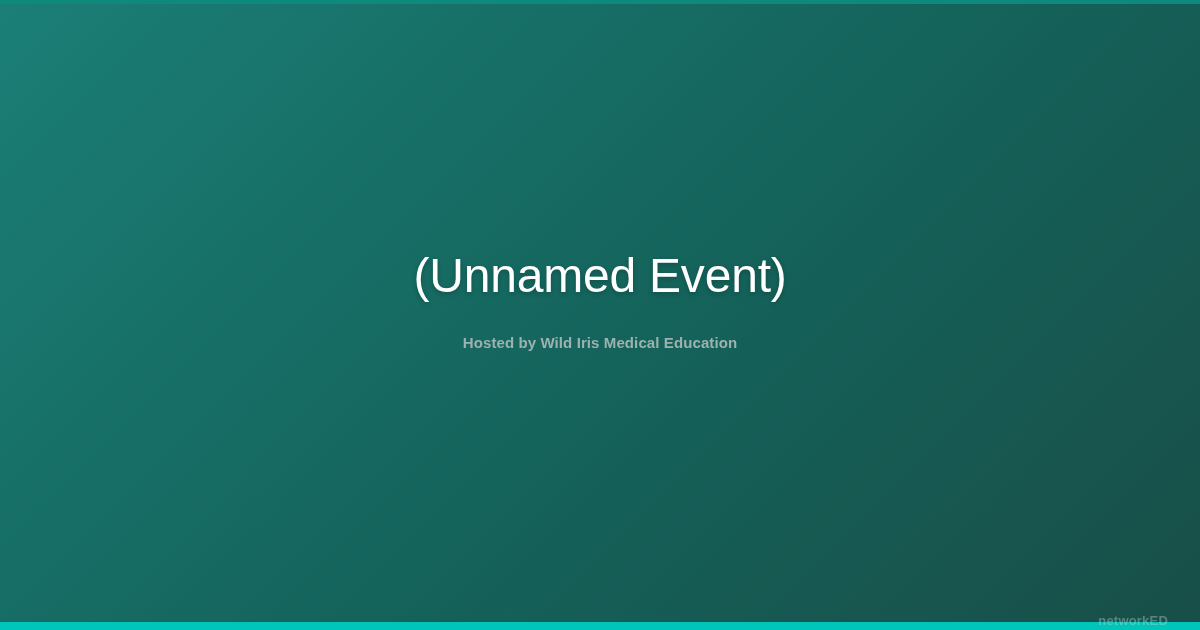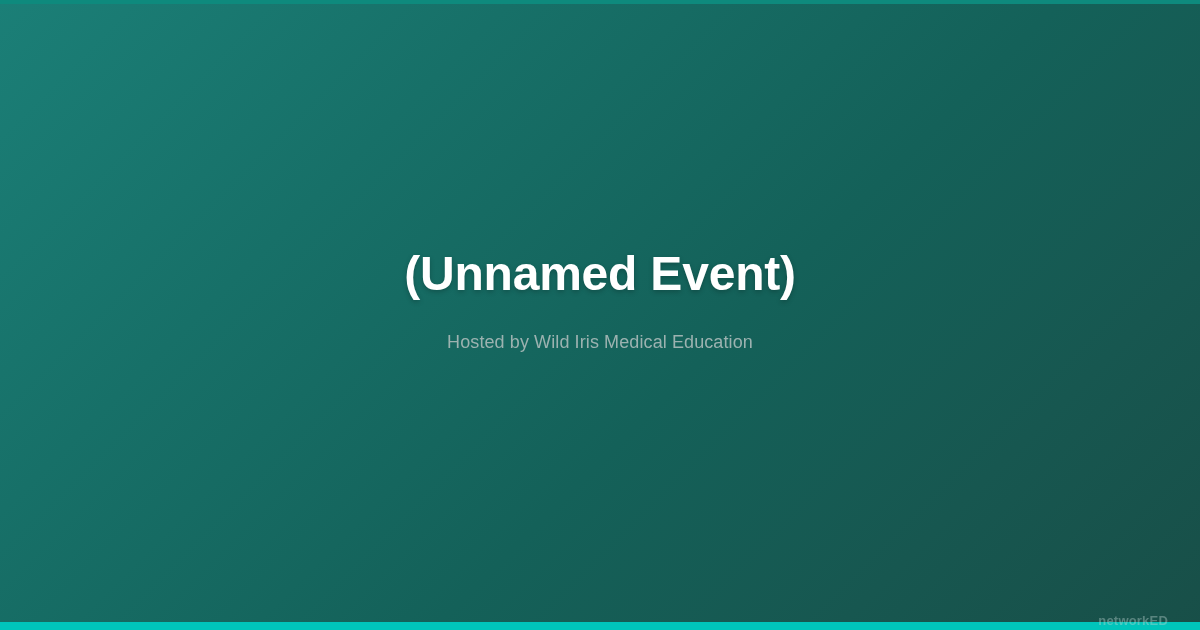--- a/index.html
+++ b/index.html
@@ -57,32 +57,32 @@
     position: relative;
     width: 1040px;
     margin-top: -36px;
     text-align: center;
     z-index: 2;
   }
 
   .event-title {
     margin: 8px;
     font-size: 48px;
-    font-weight: bold;
+    font-weight: normal;
     line-height: 1.12;
     color: #ffffff;
     letter-spacing: -0.2px;
     text-shadow: 0 2px 5px rgba(0, 0, 0, 0.22);
     word-wrap: break-word;
   }
 
   .event-host {
     margin: 30px 0 0 0;
-    font-size: 18px;
-    font-weight: normal;
+    font-size: 15px;
+    font-weight: bold;
     line-height: 1.3;
     color: #9cb2b0;
     letter-spacing: 0.1px;
   }
 
   .watermark {
     position: absolute;
     right: 32px;
     bottom: 2px;
     font-size: 13px;

